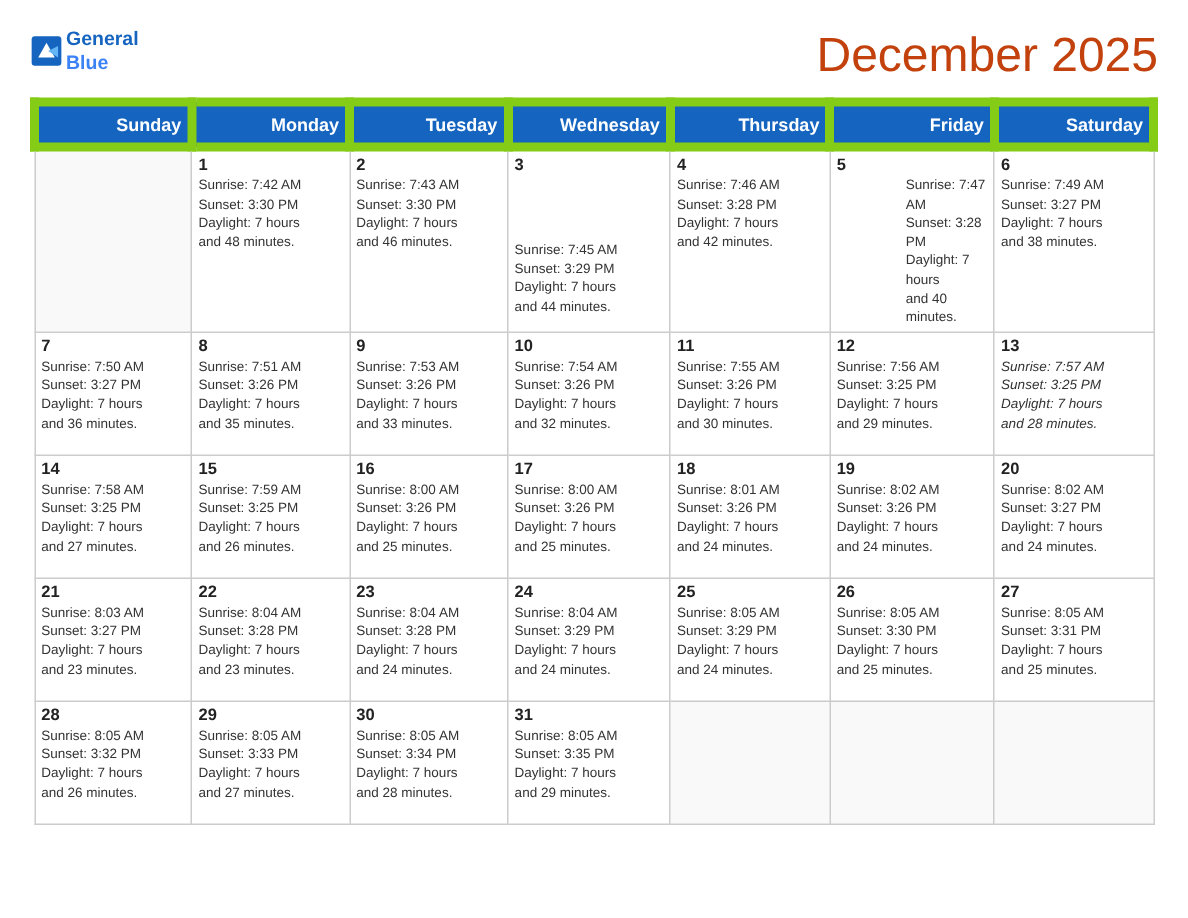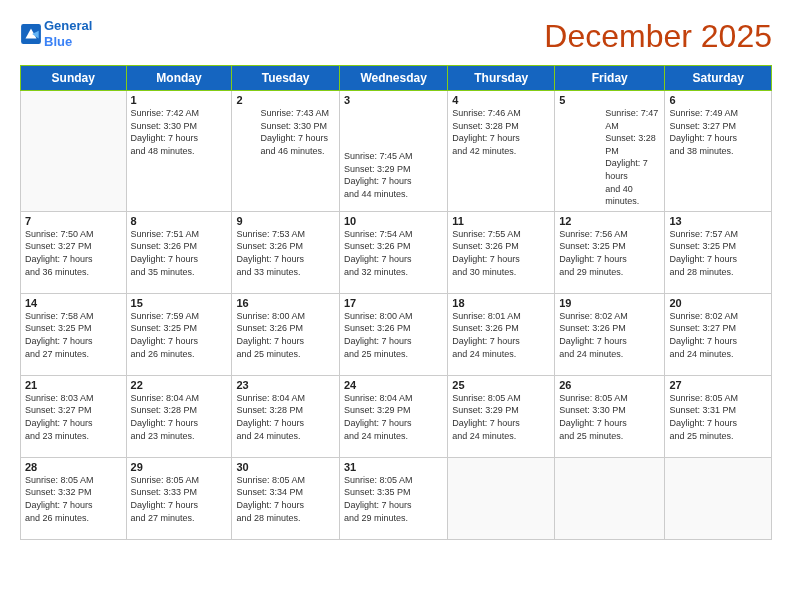--- a/index.html
+++ b/index.html
@@ -55,24 +55,24 @@
     }
     .calendar {
       width: 100%;
       border-collapse: collapse;
       font-size: 9.5px;
     }
     .calendar thead tr th {
       background: #1565c0;
       color: #fff;
       padding: 5px 4px;
-      text-align: center;
+      text-align: right;
       font-size: 12px;
       font-weight: bold;
-      border: 1px solid #84cc16;
+      border: 6px solid #84cc16;
     }
     .calendar tbody tr td {
       border: 1px solid #ccc;
       vertical-align: top;
       padding: 3px 4px;
       height: 82px;
       width: 113px;
       color: #222;
       background: #fff;
     }
@@ -129,21 +129,21 @@
           <td class="empty"></td>
           <td>
             <span class="day-num">1</span>
             <div class="day-info" style="white-space: pre-line;">Sunrise: 7:42 AM
 Sunset: 3:30 PM
 Daylight: 7 hours
 and 48 minutes.</div>
           </td>
           <td>
             <span class="day-num">2</span>
-            <div class="day-info" style="white-space: pre-line; margin-left: 24px;">Sunrise: 7:43 AM
+            <div class="day-info" style="white-space: pre-line;">Sunrise: 7:43 AM
 Sunset: 3:30 PM
 Daylight: 7 hours
 and 46 minutes.</div>
           </td>
           <td>
             <span class="day-num">3</span>
             <div class="day-info" style="white-space: pre-line; margin-top: 44px;">Sunrise: 7:45 AM
 Sunset: 3:29 PM
 Daylight: 7 hours
 and 44 minutes.</div>
@@ -208,21 +208,21 @@
           </td>
           <td>
             <span class="day-num">12</span>
             <div class="day-info" style="white-space: pre-line;">Sunrise: 7:56 AM
 Sunset: 3:25 PM
 Daylight: 7 hours
 and 29 minutes.</div>
           </td>
           <td>
             <span class="day-num">13</span>
-            <div class="day-info" style="white-space: pre-line;">Sunrise: 7:57 AM
+            <div class="day-info" style="white-space: pre-line; font-style: italic;">Sunrise: 7:57 AM
 Sunset: 3:25 PM
 Daylight: 7 hours
 and 28 minutes.</div>
           </td>
         </tr>
         <tr>
           <td>
             <span class="day-num">14</span>
             <div class="day-info" style="white-space: pre-line;">Sunrise: 7:58 AM
 Sunset: 3:25 PM

